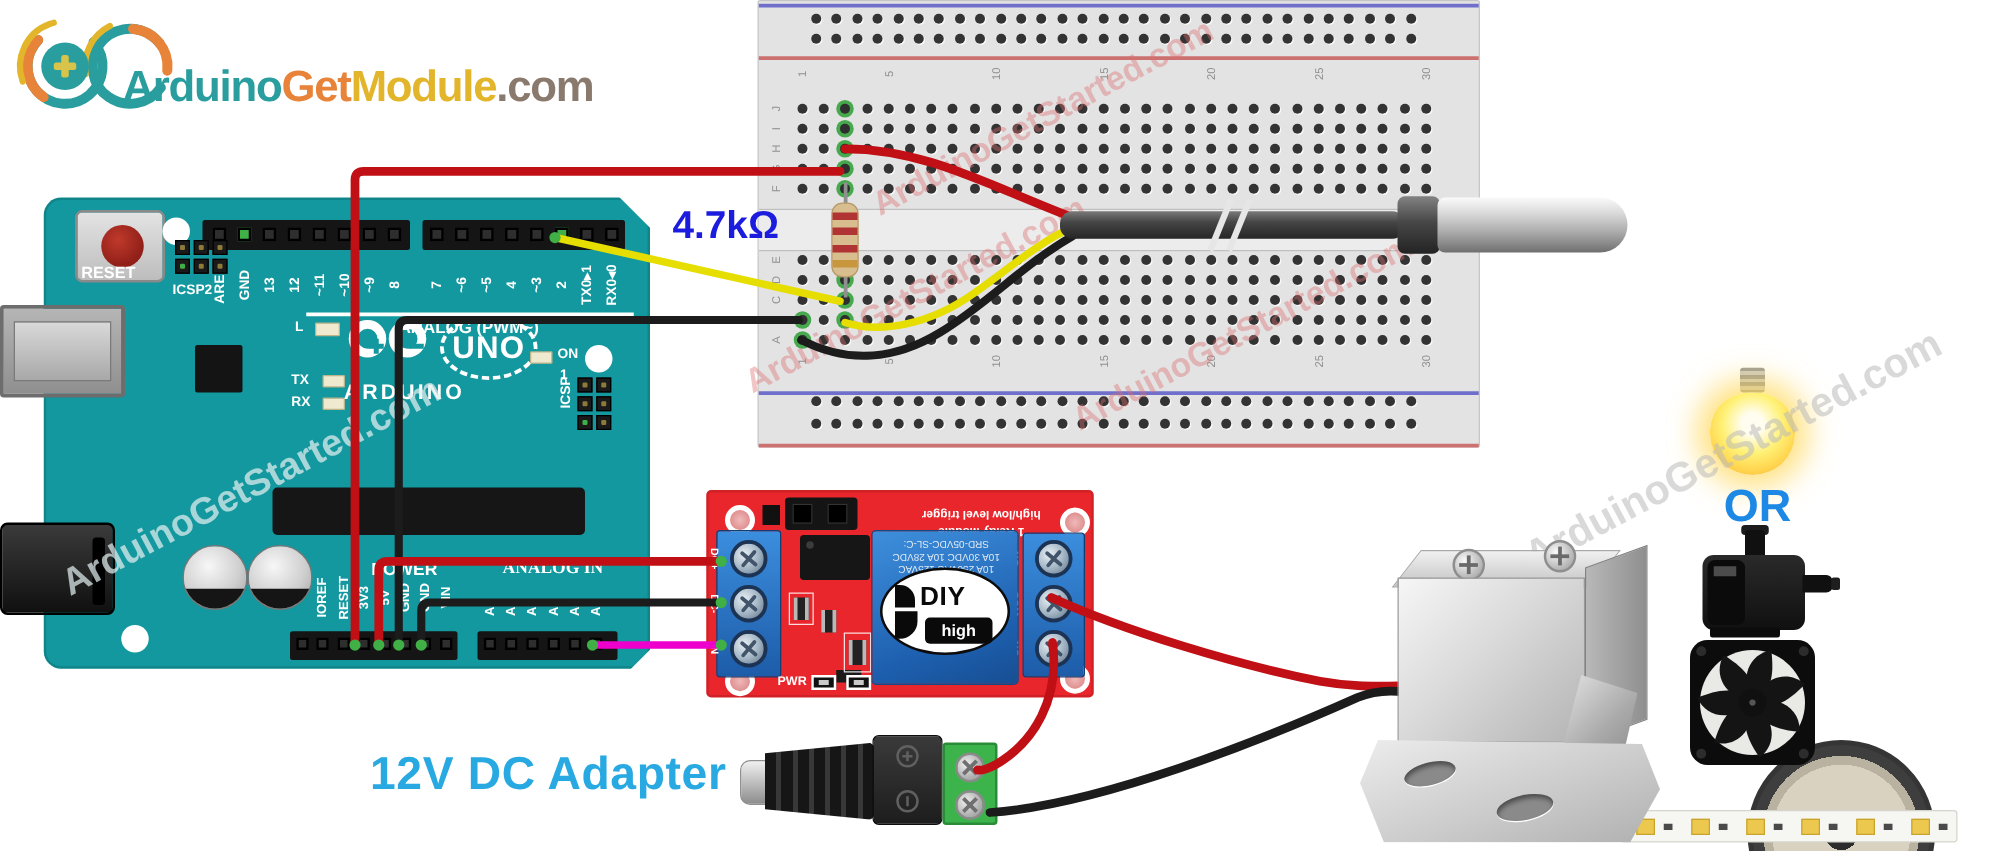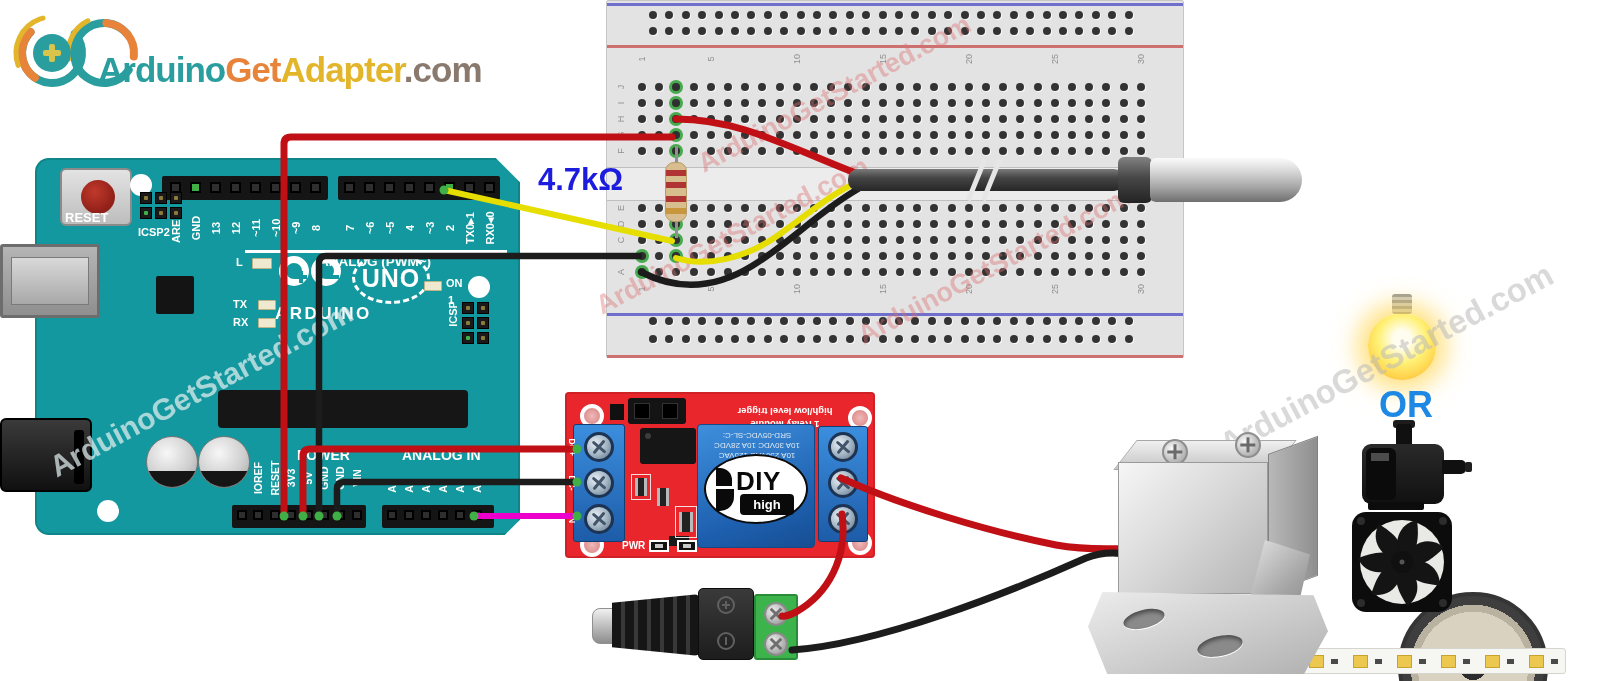--- a/index.html
+++ b/index.html
@@ -79,21 +79,21 @@
   #uno-oval{left:317px;top:94px;width:78px;height:52px;border:3px dashed #fff;border-radius:50%;
             color:#fff;font-size:25px;font-weight:bold;text-align:center;line-height:46px;letter-spacing:1px;}
   #brand{left:240px;top:146px;font-size:17px;letter-spacing:2.5px;}
   #on-led{left:389px;top:123px;width:18px;height:10px;}
   #on-label{left:411px;top:119px;font-size:11px;}
   #bigchip{left:183px;top:232px;width:250px;height:38px;background:#161616;border-radius:4px;}
   .cap-round{position:absolute;width:52px;height:52px;border-radius:50%;overflow:hidden;
              background:radial-gradient(circle at 40% 32%,#f7f7f7,#cfcfcf 55%,#9c9c9c);border:1px solid #777;}
   .cap-round .blk{position:absolute;left:0;bottom:0;width:100%;height:32%;background:#151515;}
   #power-caption{left:262px;top:289px;font-size:14px;}
-  #analog-caption{left:367px;top:289px;font-size:14px;}
+  #analog-caption{left:367px;top:289px;font-size:14px;font-family:Liberation Serif, serif;}
 
   
   #breadboard{left:606px;top:0px;width:578px;height:358px;background:var(--bb_bg);
               border:1px solid #c6c6c6;border-radius:2px;z-index:1;}
   #bb-groove{position:absolute;left:0;top:166px;width:100%;height:34px;background:#ececec;
              border-top:1px solid #bfbfbf;border-bottom:1px solid #bfbfbf;}
   .bb-line{position:absolute;left:0;width:100%;height:2.5px;}
   .hole{position:absolute;width:8px;height:8px;border-radius:50%;background:#333;
         box-shadow:1px 1px 0 rgba(255,255,255,.75);}
   .hole.green{background:#2f2f2f;box-shadow:0 0 0 3px rgba(62,165,68,.95);}
@@ -127,21 +127,21 @@
   .screw i{position:absolute;left:50%;top:50%;width:70%;height:3px;background:#41546a;border-radius:2px;}
   .screw i.a{transform:translate(-50%,-50%) rotate(40deg);}
   .screw i.b{transform:translate(-50%,-50%) rotate(-50deg);}
   #relay-cube{left:132px;top:32px;width:118px;height:124px;border-radius:4px;border:1px solid #124a85;
               background:linear-gradient(160deg,#3e8fdd,#1d5fae 70%,#174e92);}
   .cube-txt{position:absolute;left:2px;width:114px;text-align:center;transform:rotate(180deg);
             font-size:8px;color:#dde8f2;white-space:nowrap;}
   #diy-oval{left:139px;top:62px;width:104px;height:70px;background:#fff;border:2px solid #0c0c0c;
             border-radius:50%;z-index:2;}
   .diy-mark{position:absolute;background:#0a0a0a;}
-  #diy-top{left:30px;top:10px;font-size:26px;font-weight:800;color:#0a0a0a;letter-spacing:.5px;}
+  #diy-top{left:30px;top:10px;font-size:21px;font-weight:800;color:#0a0a0a;letter-spacing:.5px;}
   #diy-box{left:34px;top:38px;width:54px;height:21px;background:#0a0a0a;border-radius:4px;
            color:#fff;font-size:13px;font-weight:bold;text-align:center;line-height:21px;}
   .flip{transform:rotate(180deg);}
   #relay-sub{left:140px;top:14px;width:160px;text-align:center;font-size:9.5px;color:#fff;font-weight:bold;}
   #relay-title{left:150px;top:27px;width:140px;text-align:center;font-size:9.5px;color:#fff;font-weight:bold;}
   .vpin{position:absolute;width:30px;height:10px;line-height:10px;text-align:center;font-size:8.5px;
         font-weight:bold;color:#fff;transform:rotate(90deg);}
   #jumper{left:63px;top:6px;width:58px;height:26px;background:#141414;border-radius:3px;}
   #jumper .post{position:absolute;width:16px;height:16px;top:5px;background:#000;border:1px solid #333;}
   #jumper-hdr{left:45px;top:12px;width:14px;height:16px;background:#111;}
@@ -245,21 +245,21 @@
         <circle cx="46" cy="45" r="36" stroke="var(--logo_yellow)" stroke-width="5" stroke-dasharray="60 166" transform="rotate(160 46 45)"></circle>
         <circle cx="98" cy="45" r="30" stroke="var(--logo_teal)" stroke-width="8" stroke-dasharray="150 38" transform="rotate(35 98 45)"></circle>
         <circle cx="98" cy="45" r="30" stroke="var(--logo_orange)" stroke-width="8" stroke-dasharray="48 140" transform="rotate(-85 98 45)"></circle>
         <circle cx="98" cy="45" r="36" stroke="var(--logo_yellow)" stroke-width="5" stroke-dasharray="46 180" transform="rotate(170 98 45)"></circle>
       </g>
       <circle cx="46" cy="45" r="19" fill="var(--logo_teal)"></circle>
       <rect x="37" y="42" width="18" height="6" rx="2" fill="#d8c44a"></rect>
       <rect x="43" y="36" width="6" height="18" rx="2" fill="#d8c44a"></rect>
     </svg>
     <div class="abs" id="logo-text">
-      <span class="lg-ard">Arduino</span><span class="lg-get">Get</span><span class="lg-sta">Adapter</span><span class="lg-com">.com</span>
+      <span class="lg-ard">Arduino</span><span class="lg-get">Get</span><span class="lg-sta">Module</span><span class="lg-com">.com</span>
     </div>
   </div>
 
   <div class="abs" id="arduino">
     <div class="corner-cut"></div>
     <div class="corner-cut2"></div>
     <div class="abs" id="usb">
         <div class="inner"></div>
       </div>
     <div class="abs" id="pwrjack">
@@ -1014,20 +1014,21 @@
     <div class="abs" id="gblock"></div>
     <div class="gscrew" style="left:172px;top:14px;">
         <i class="a"></i>
         <i class="b"></i>
       </div>
     <div class="gscrew" style="left:172px;top:44px;">
         <i class="a"></i>
         <i class="b"></i>
       </div>
   </div>
+  <span class="abs" id="adapter-label">12V DC Adapter</span>
 
   <div class="abs" id="solenoid">
     <div class="abs" id="sol-top"></div>
     <div class="ph-screw" style="left:77px;top:7px;">
         <i class="a"></i>
         <i class="b"></i>
       </div>
     <div class="ph-screw" style="left:150px;top:0px;">
         <i class="a"></i>
         <i class="b"></i>

